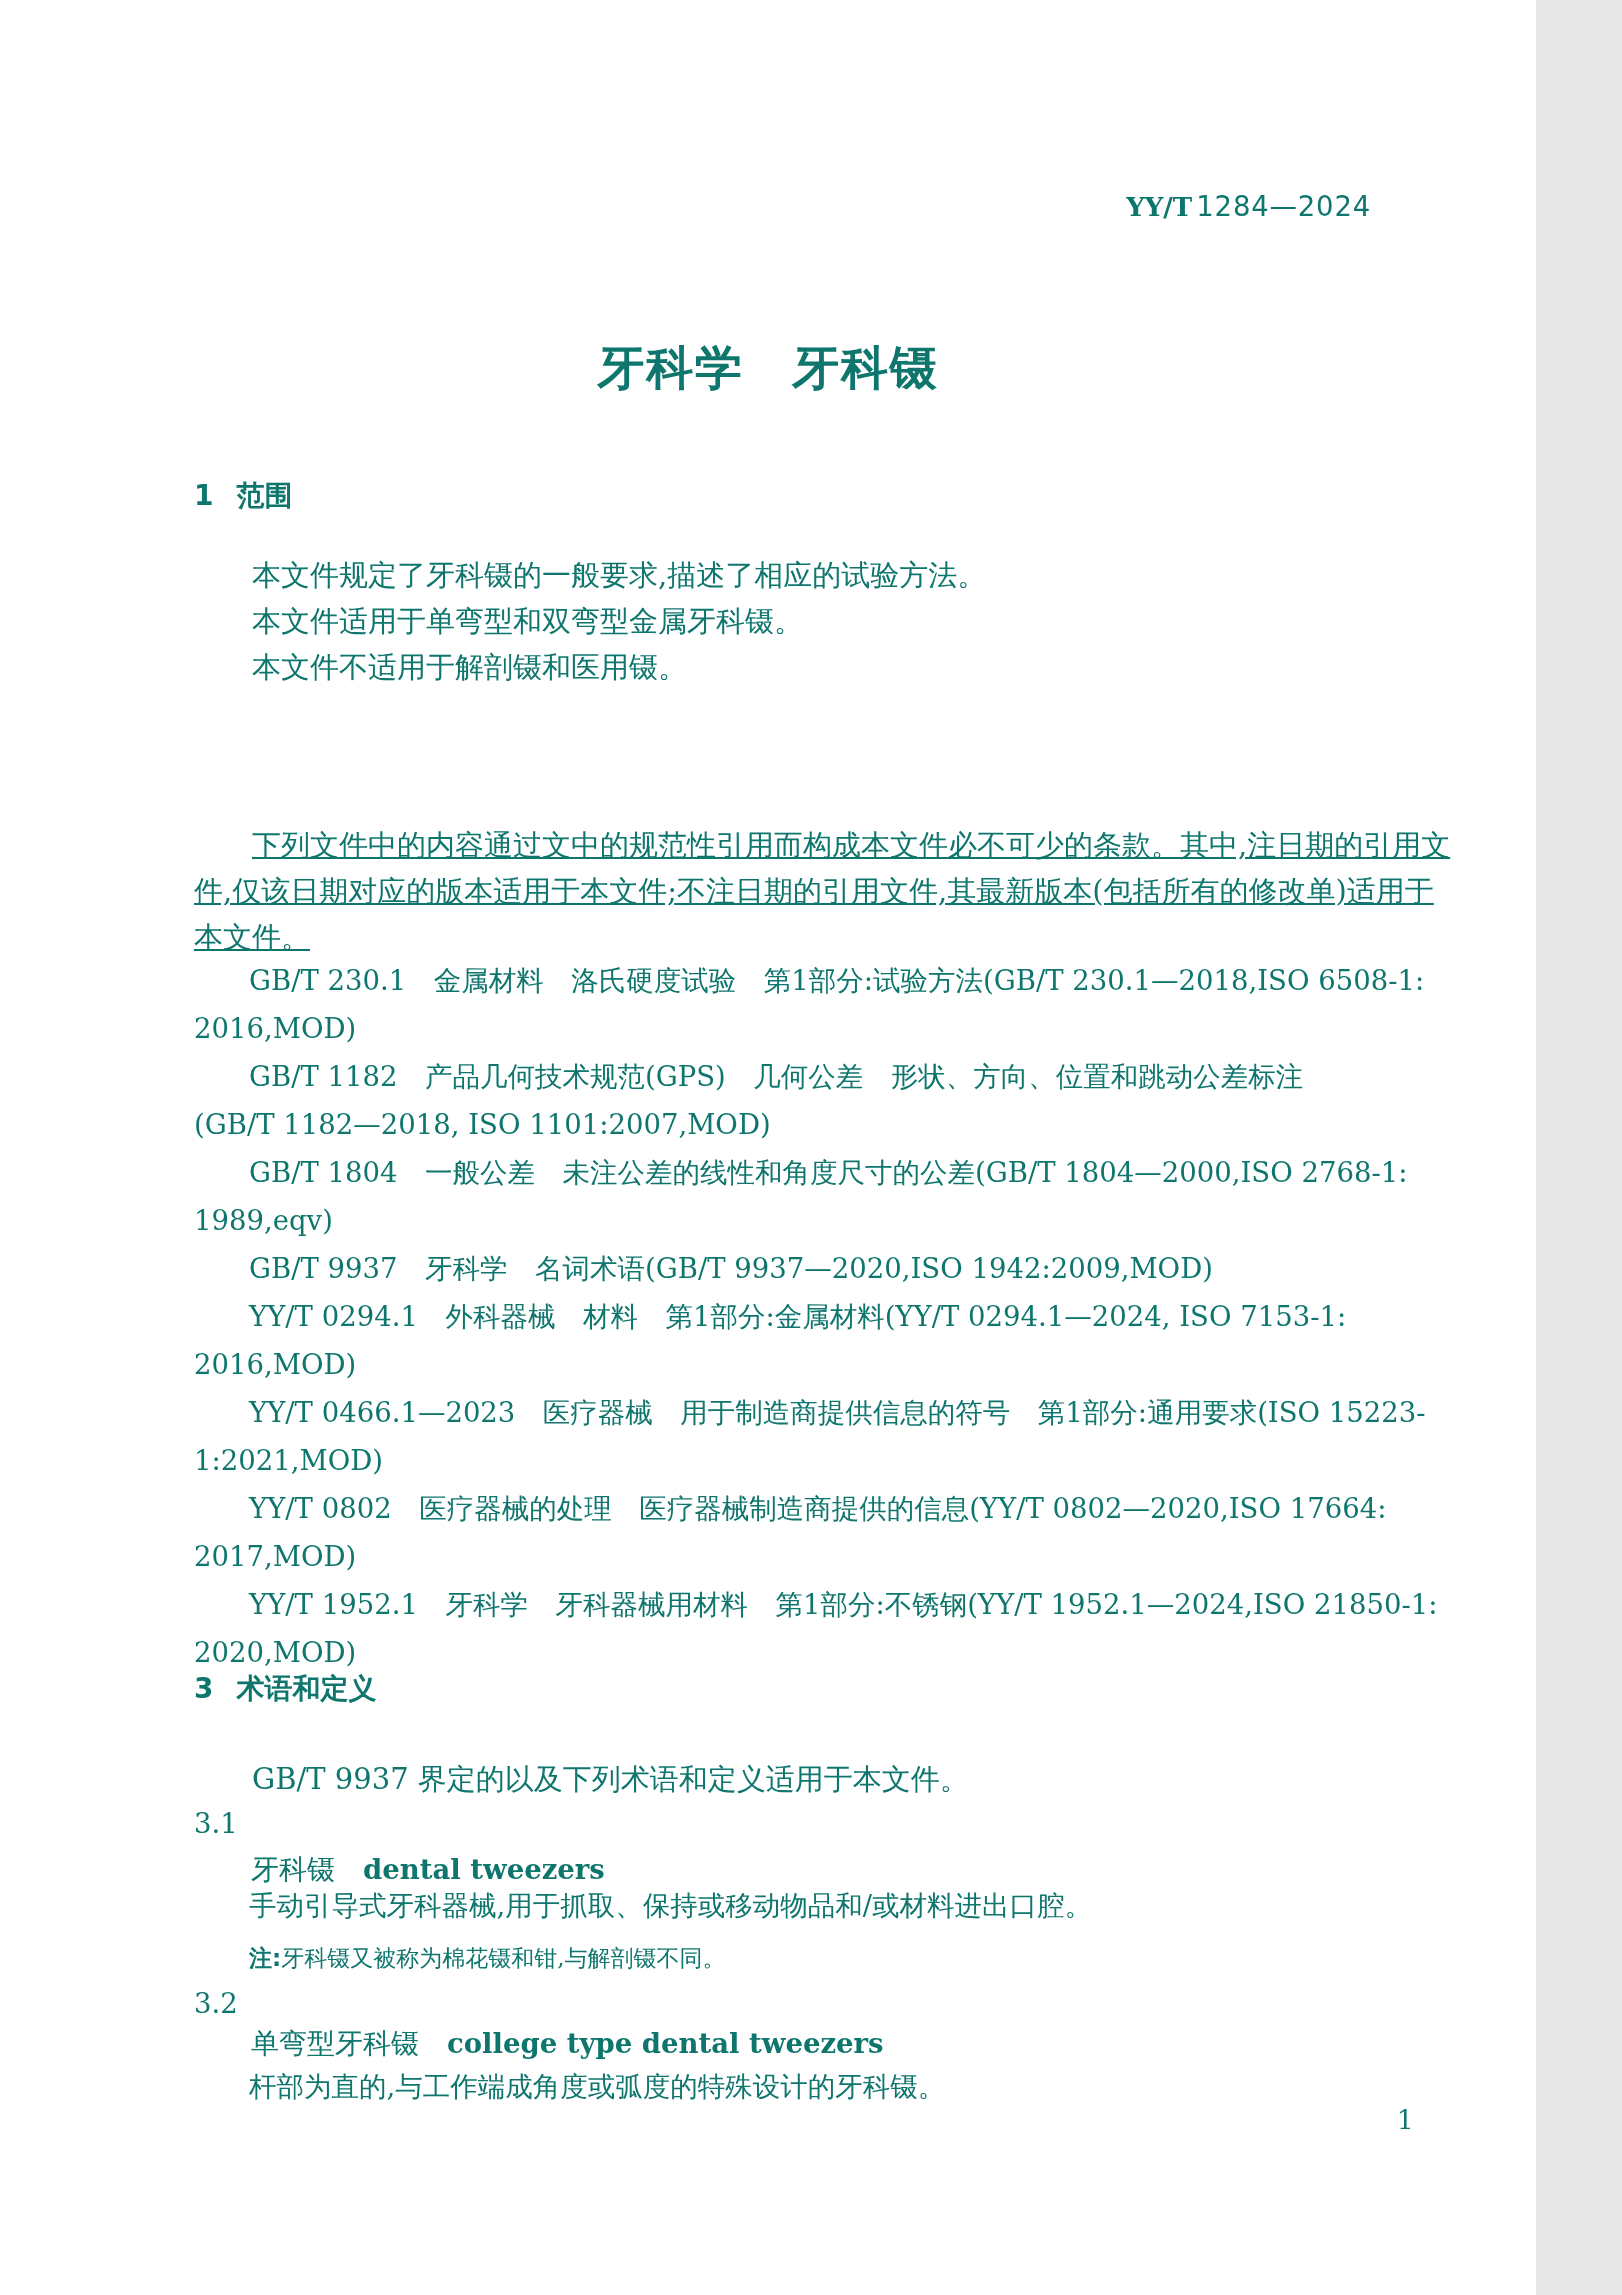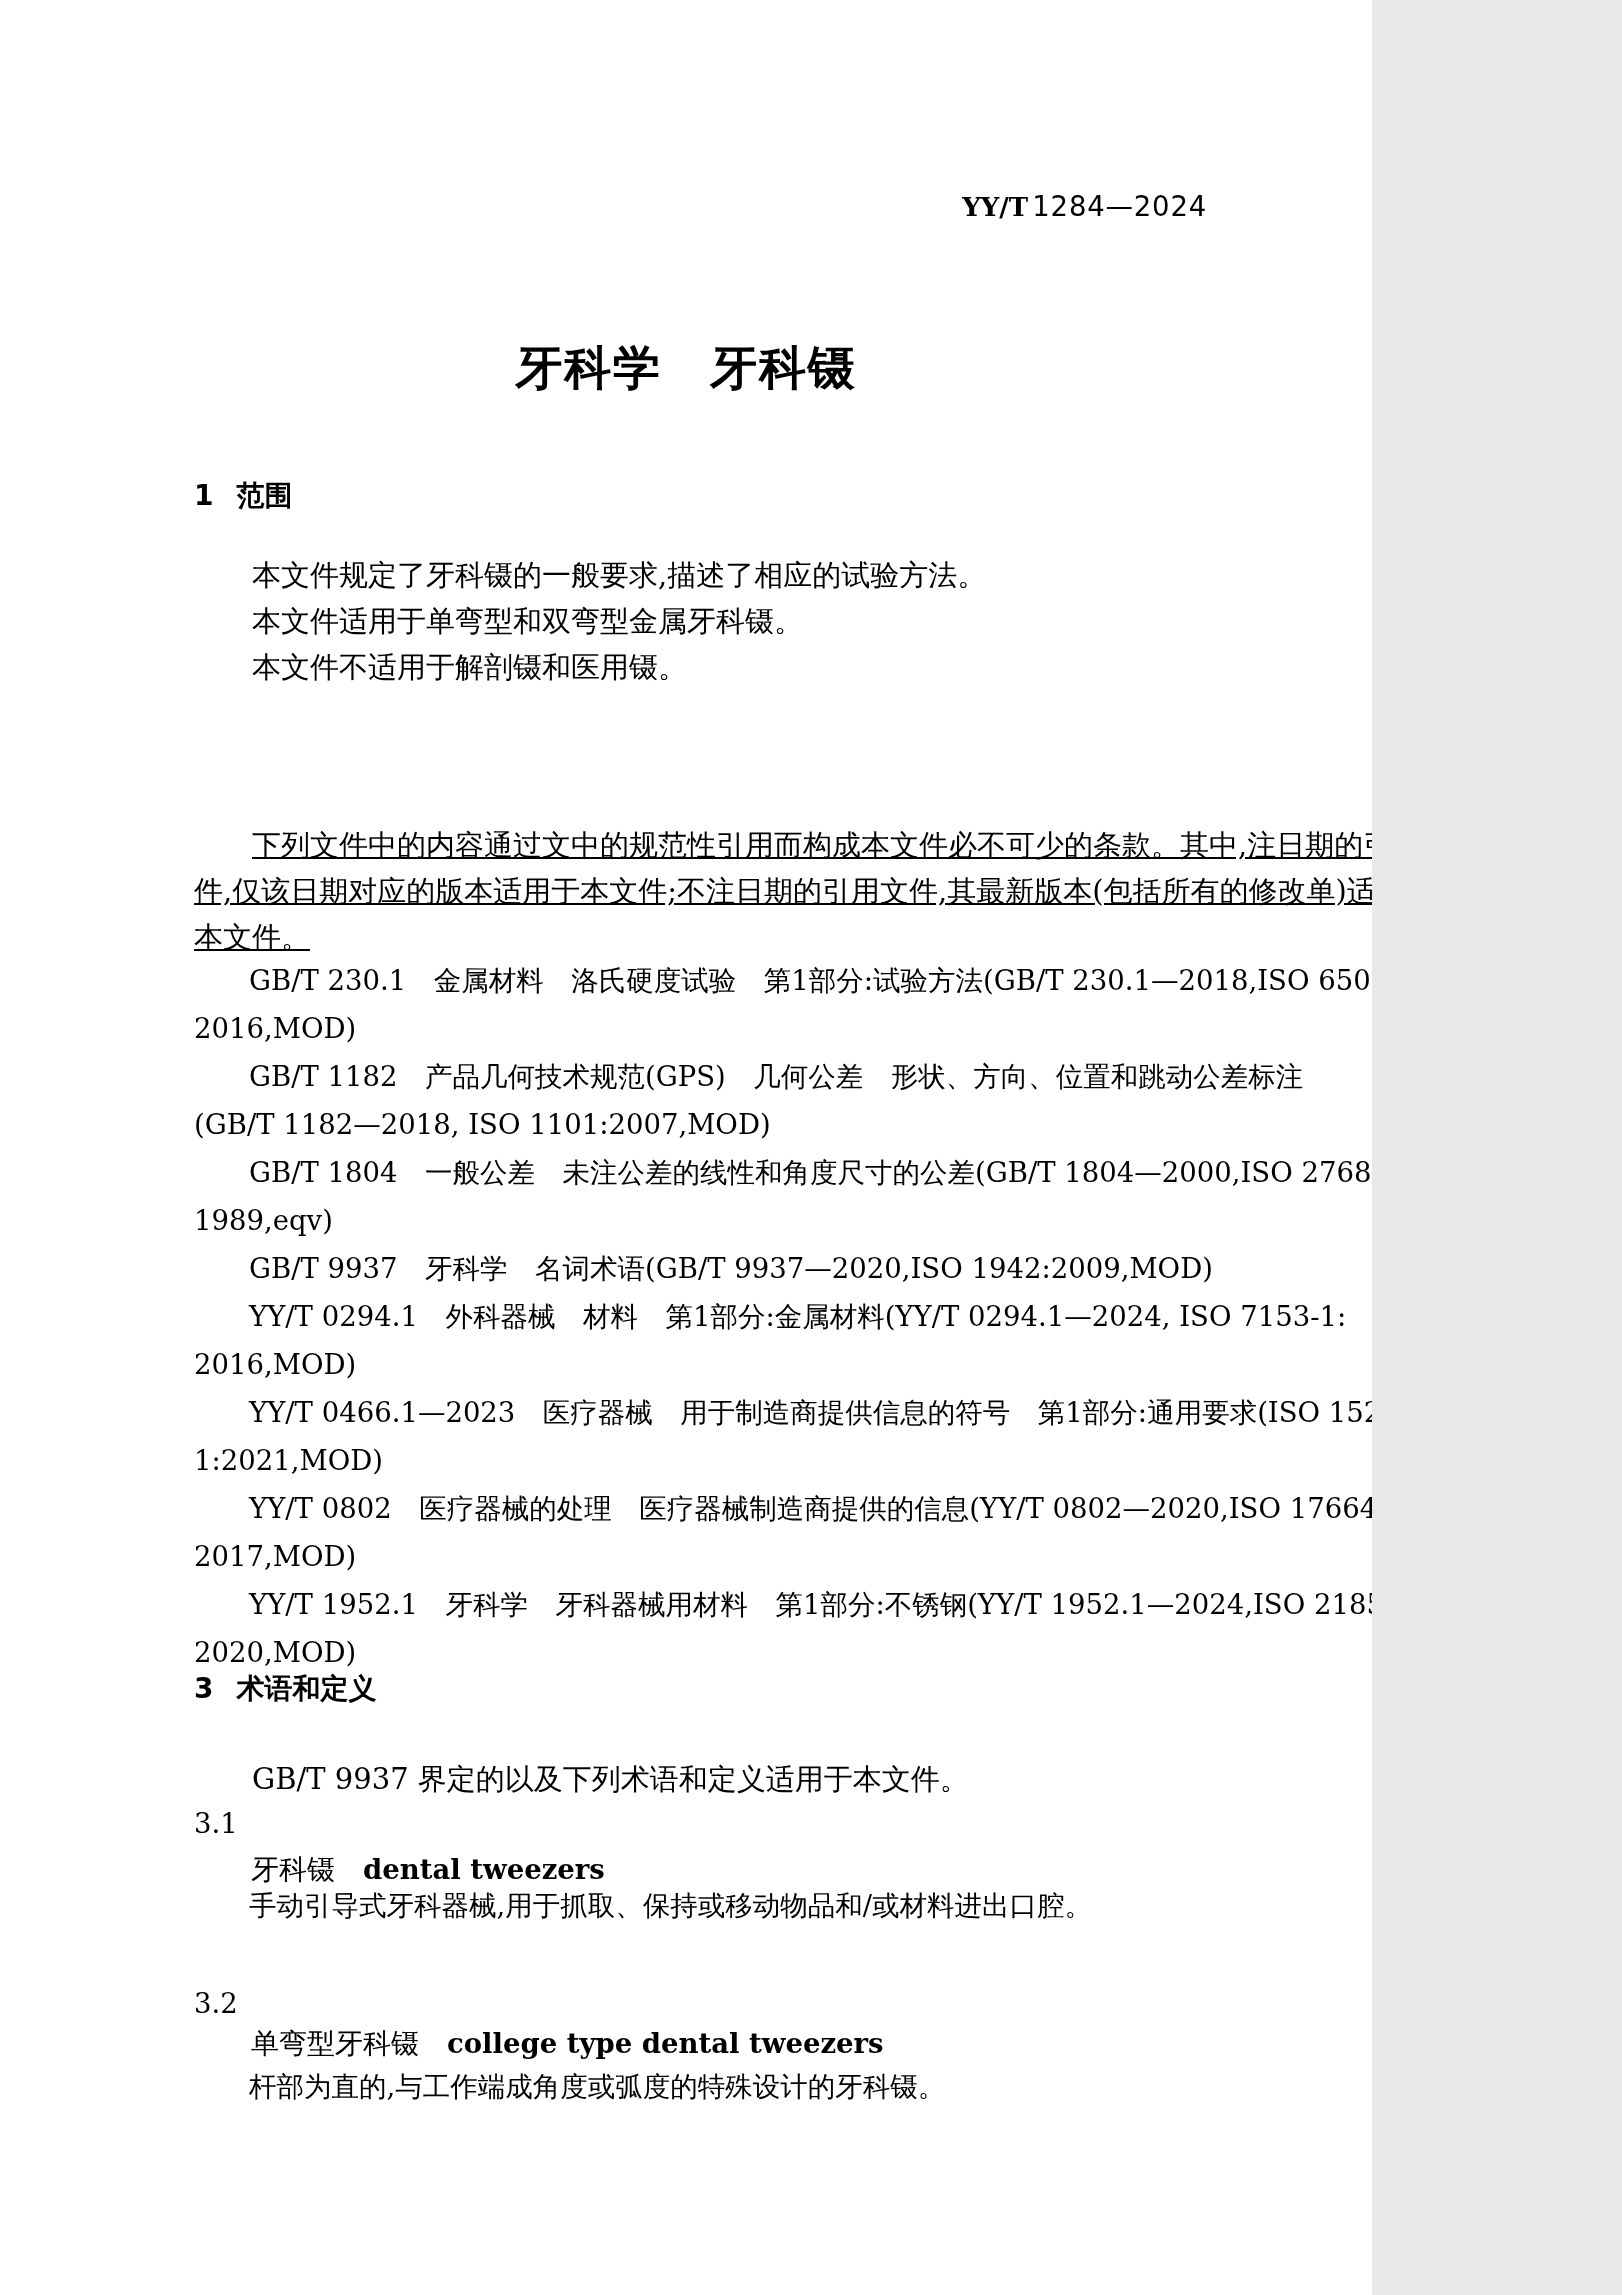--- a/index.html
+++ b/index.html
@@ -1,20 +1,20 @@
 <!DOCTYPE html>
 <html style="font-size:13.3px"><head>
 <meta charset="utf-8">
 <style>
   html,body { margin:0; padding:0; background:#e8e8e8; }
   .page {
     position:relative;
-    width:1372px; height:2295px;
+    width:1536px; height:2295px;
     background:#ffffff;
-    color:#000000;
+    color:#0f766e;
     font-family:"DejaVu Serif","Liberation Serif",serif;
     overflow:hidden;
   }
   .abs { position:absolute; }
 
   
   .doc-code { top:190px; right:165px; text-align:right; }
   .code-prefix { font-weight:bold; font-size:26px; font-family:"DejaVu Serif","Liberation Serif",serif; }
   .code-number { font-size:27.5px; font-family:"DejaVu Sans","Liberation Sans",sans-serif; letter-spacing:0.8px; }
 
@@ -106,20 +106,23 @@
     <p>GB/T 9937 界定的以及下列术语和定义适用于本文件。</p>
   </div>
 
   <div class="abs term-id" style="top:1802px;">3.1</div>
   <div class="abs term-line" style="top:1848px;">
     <span class="term-zh">牙科镊</span><span class="term-en">dental tweezers</span>
   </div>
   <div class="abs term-def" style="top:1884px;">
     <p>手动引导式牙科器械,用于抓取、保持或移动物品和/或材料进出口腔。</p>
   </div>
+  <div class="abs term-note" style="top:1940px;">
+    <span class="note-label">注:</span><span>牙科镊又被称为棉花镊和钳,与解剖镊不同。</span>
+  </div>
 
   <div class="abs term-id" style="top:1982px;">3.2</div>
   <div class="abs term-line" style="top:2022px;">
     <span class="term-zh">单弯型牙科镊</span><span class="term-en">college type dental tweezers</span>
   </div>
   <div class="abs term-def" style="top:2065px;">
     <p>杆部为直的,与工作端成角度或弧度的特殊设计的牙科镊。</p>
   </div>
 
   <div class="abs page-number">1</div>

